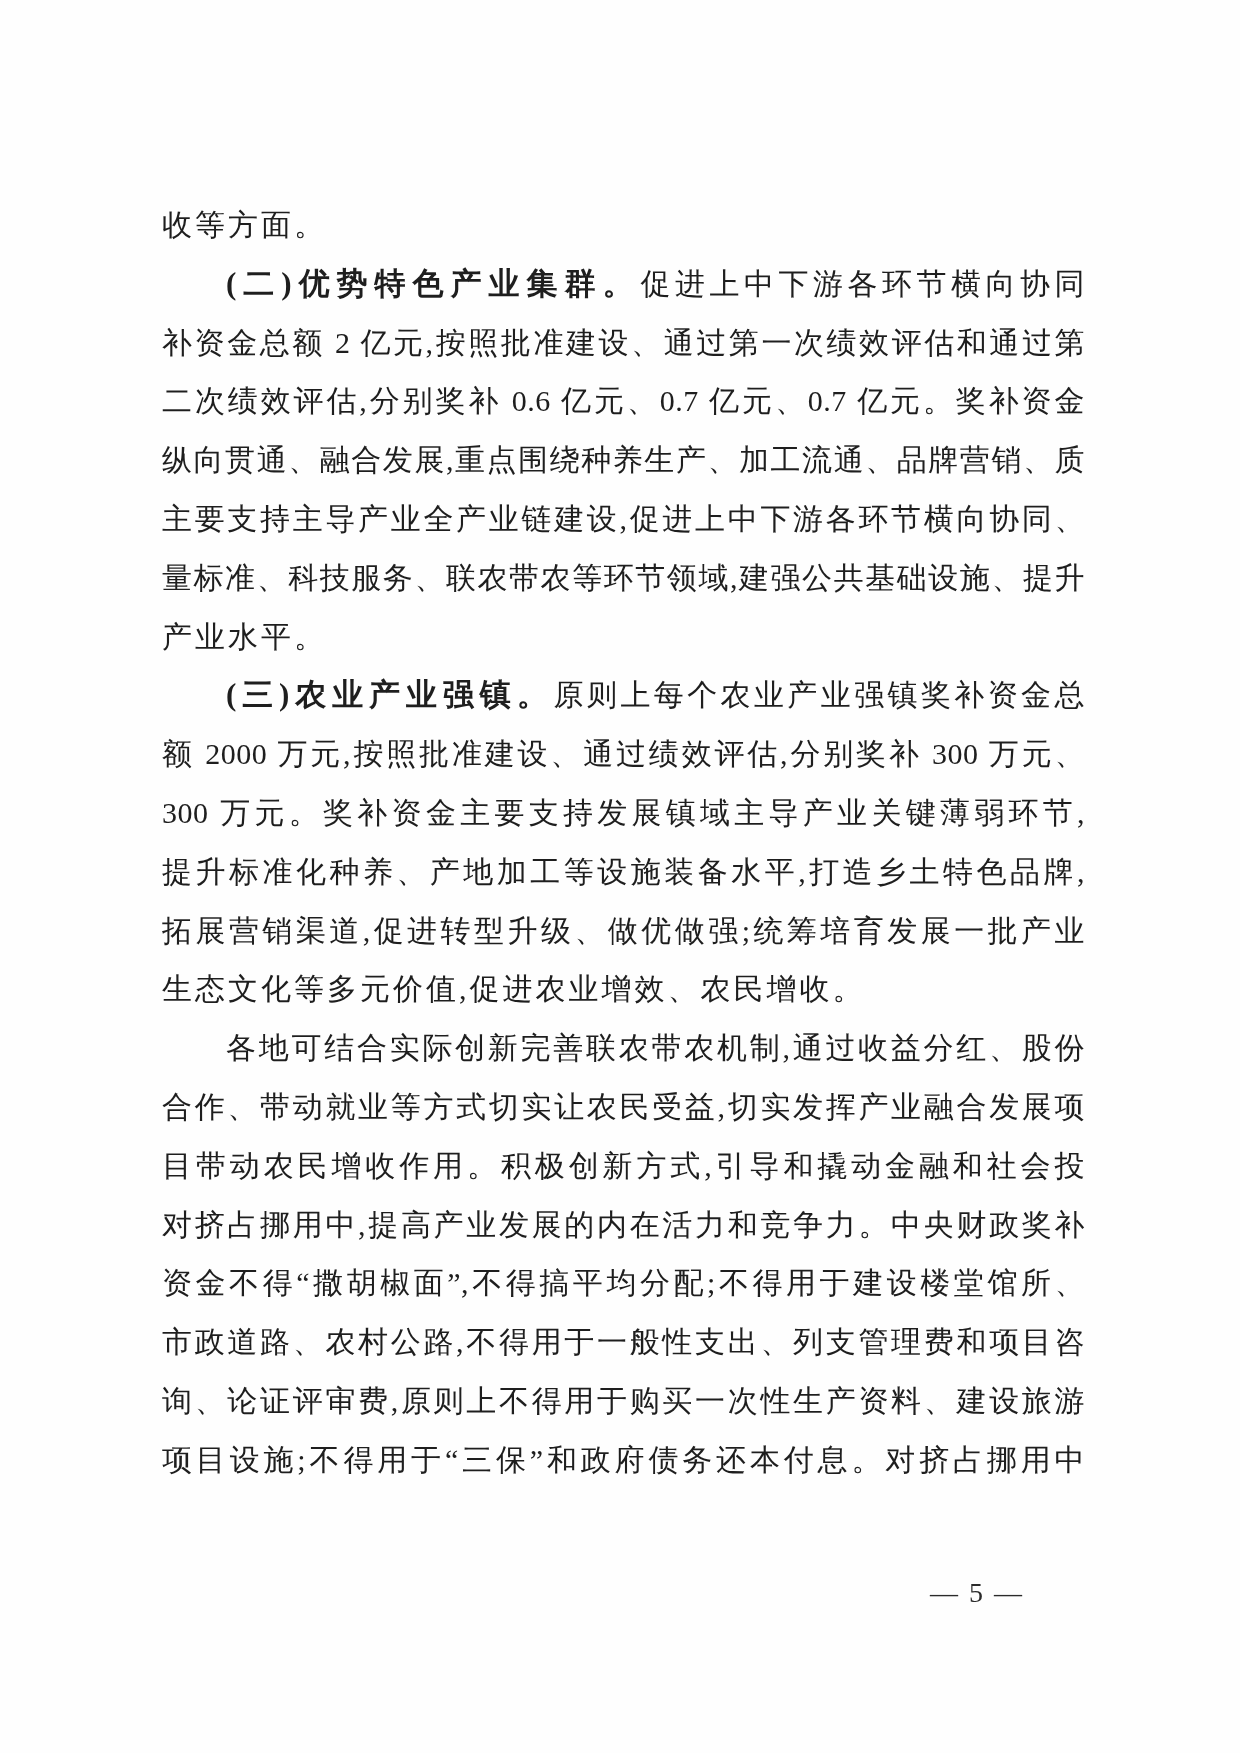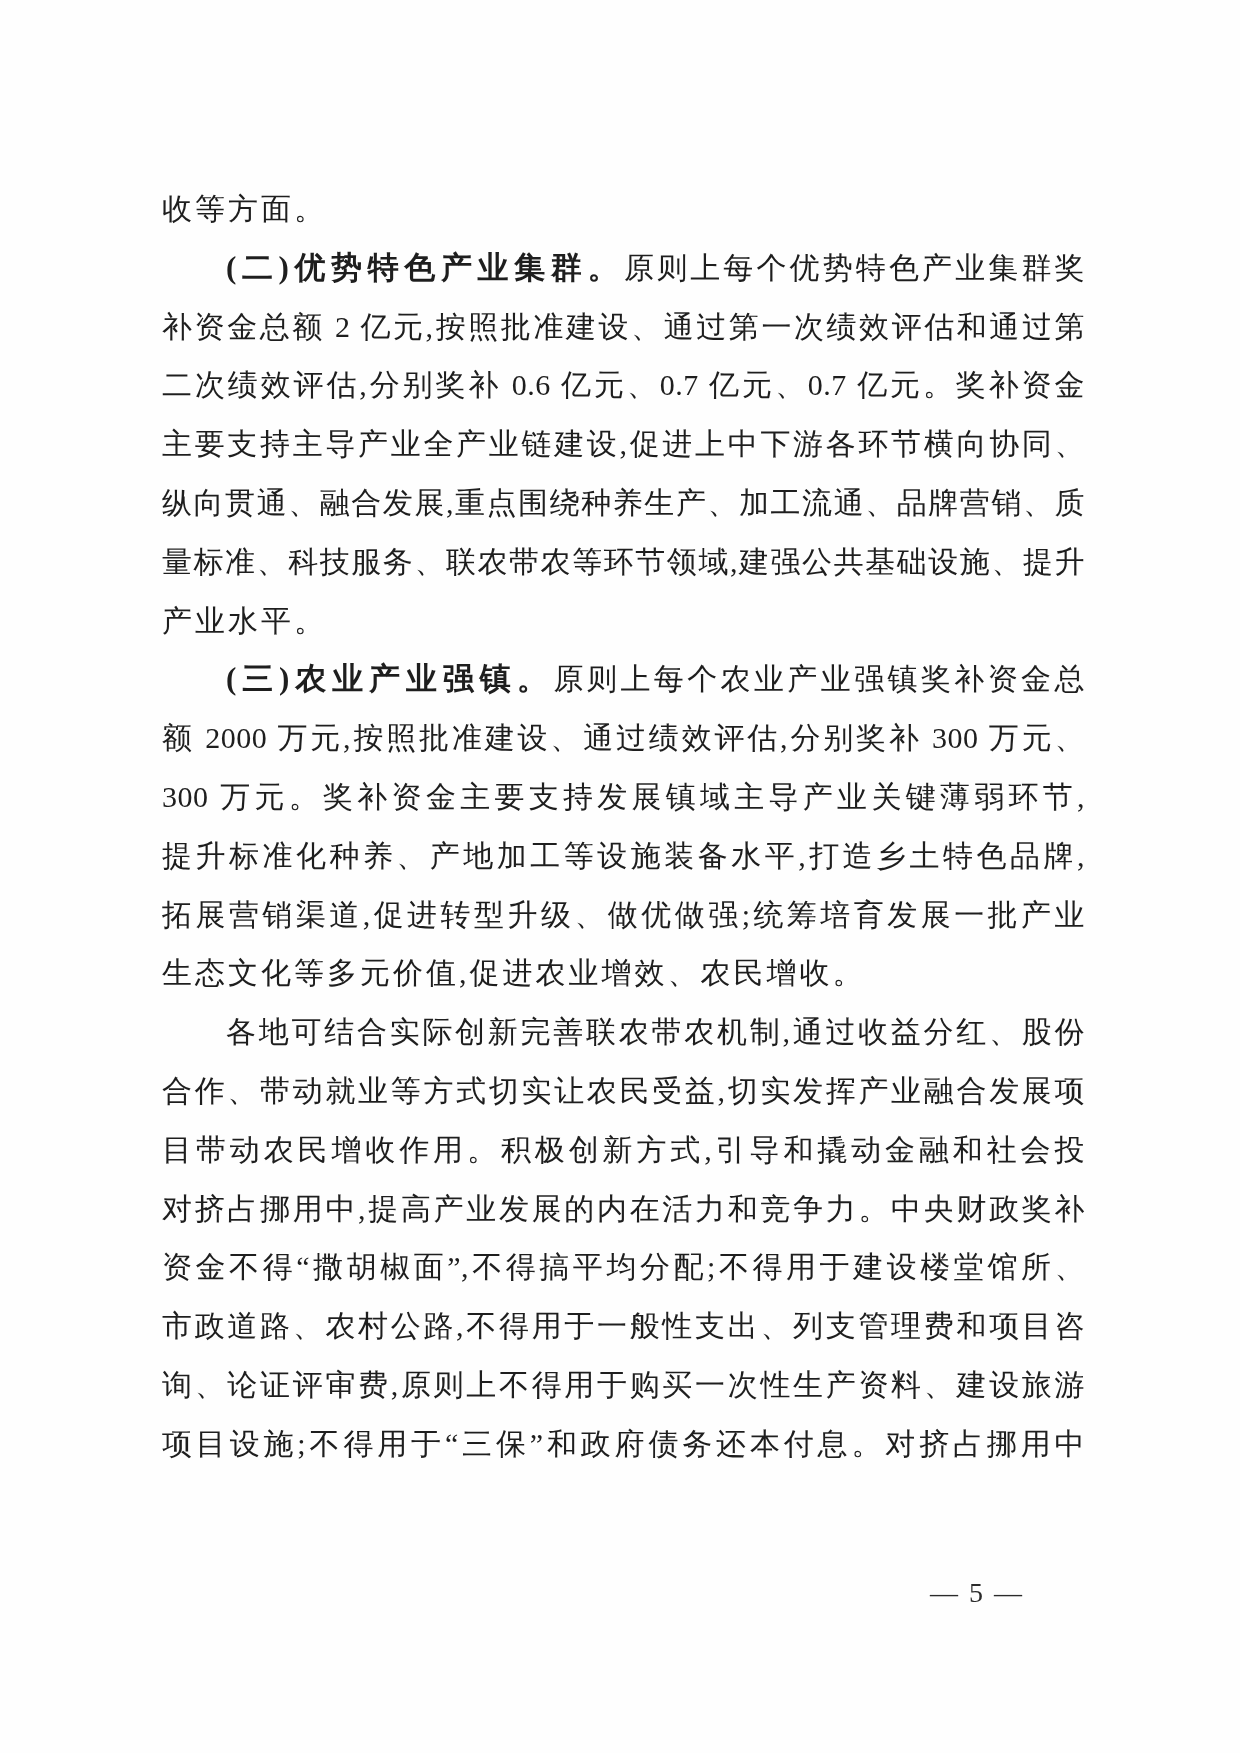--- a/index.html
+++ b/index.html
@@ -12,21 +12,21 @@
   .page {
     position: relative;
     width: 1240px;
     height: 1753px;
     background: #fefefe;
     overflow: hidden;
   }
   .body-block {
     position: absolute;
     left: 162px;
-    top: 180px;
+    top: 196px;
     width: 923px;
     color: #1e1e1e;
   }
   .line {
     font-size: 30px;
     line-height: 58.8px;
     height: 58.8px;
     text-align: justify;
     text-align-last: justify;
     letter-spacing: 0.5px;
@@ -54,25 +54,25 @@
     color: #2b2b2b;
     letter-spacing: 2px;
   }
 </style>
 </head>
 <body>
 
 <div class="page">
   <main class="body-block" id="document-body">
       <div class="line last"><span>收等方面。</span></div>
-      <div class="line indent"><b class="heading">(二)优势特色产业集群。</b><span>原则上每个优势特色产业集群奖</span></div>
+      <div class="line indent"><b class="heading">(二)优势特色产业集群。</b><span>促进上中下游各环节横向协同</span></div>
       <div class="line"><span>补资金总额 2 亿元,按照批准建设、通过第一次绩效评估和通过第</span></div>
       <div class="line"><span>二次绩效评估,分别奖补 0.6 亿元、0.7 亿元、0.7 亿元。奖补资金</span></div>
+      <div class="line"><span>纵向贯通、融合发展,重点围绕种养生产、加工流通、品牌营销、质</span></div>
       <div class="line"><span>主要支持主导产业全产业链建设,促进上中下游各环节横向协同、</span></div>
-      <div class="line"><span>纵向贯通、融合发展,重点围绕种养生产、加工流通、品牌营销、质</span></div>
       <div class="line"><span>量标准、科技服务、联农带农等环节领域,建强公共基础设施、提升</span></div>
       <div class="line last"><span>产业水平。</span></div>
       <div class="line indent"><b class="heading">(三)农业产业强镇。</b><span>原则上每个农业产业强镇奖补资金总</span></div>
       <div class="line"><span>额 2000 万元,按照批准建设、通过绩效评估,分别奖补 300 万元、</span></div>
       <div class="line"><span>300 万元。奖补资金主要支持发展镇域主导产业关键薄弱环节,</span></div>
       <div class="line"><span>提升标准化种养、产地加工等设施装备水平,打造乡土特色品牌,</span></div>
       <div class="line"><span>拓展营销渠道,促进转型升级、做优做强;统筹培育发展一批产业</span></div>
       <div class="line last"><span>生态文化等多元价值,促进农业增效、农民增收。</span></div>
       <div class="line indent"><span>各地可结合实际创新完善联农带农机制,通过收益分红、股份</span></div>
       <div class="line"><span>合作、带动就业等方式切实让农民受益,切实发挥产业融合发展项</span></div>

